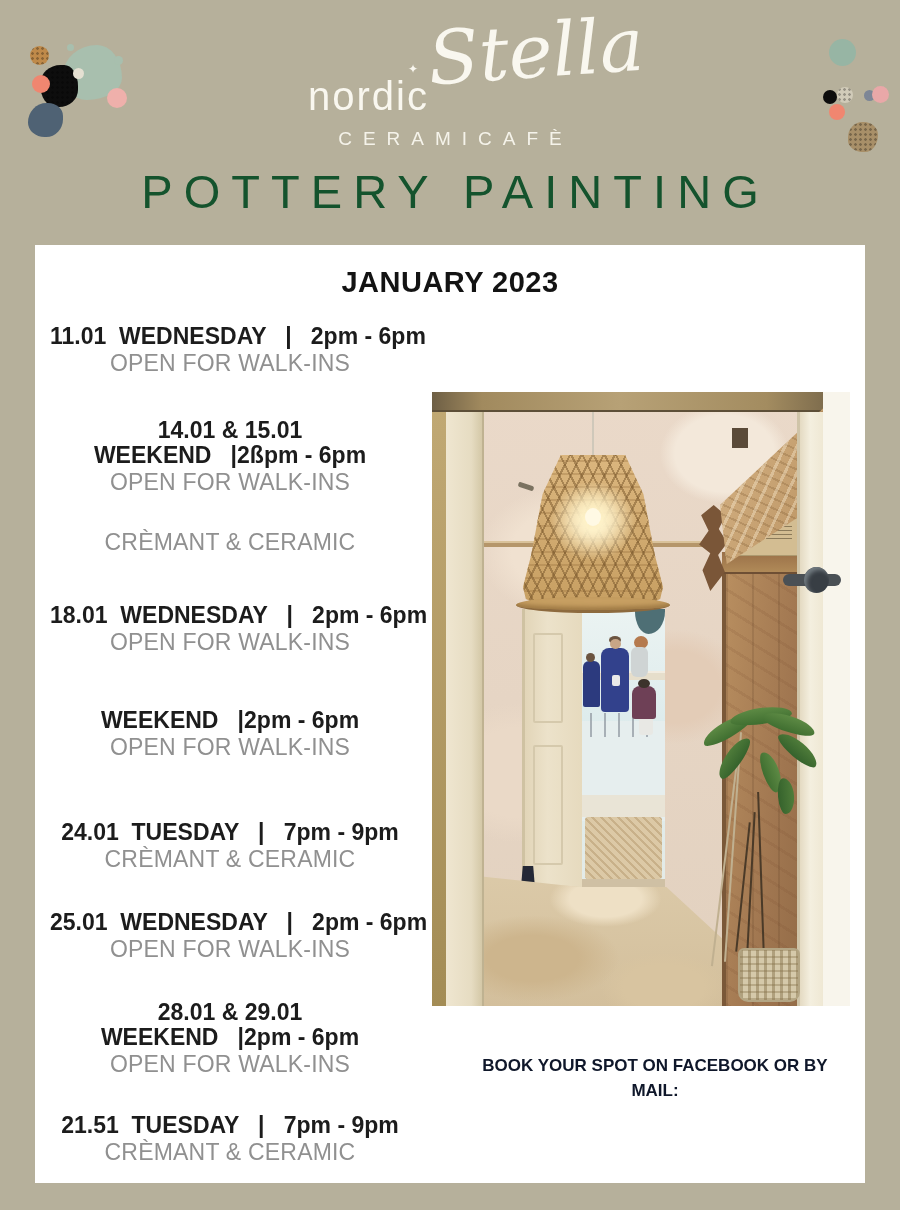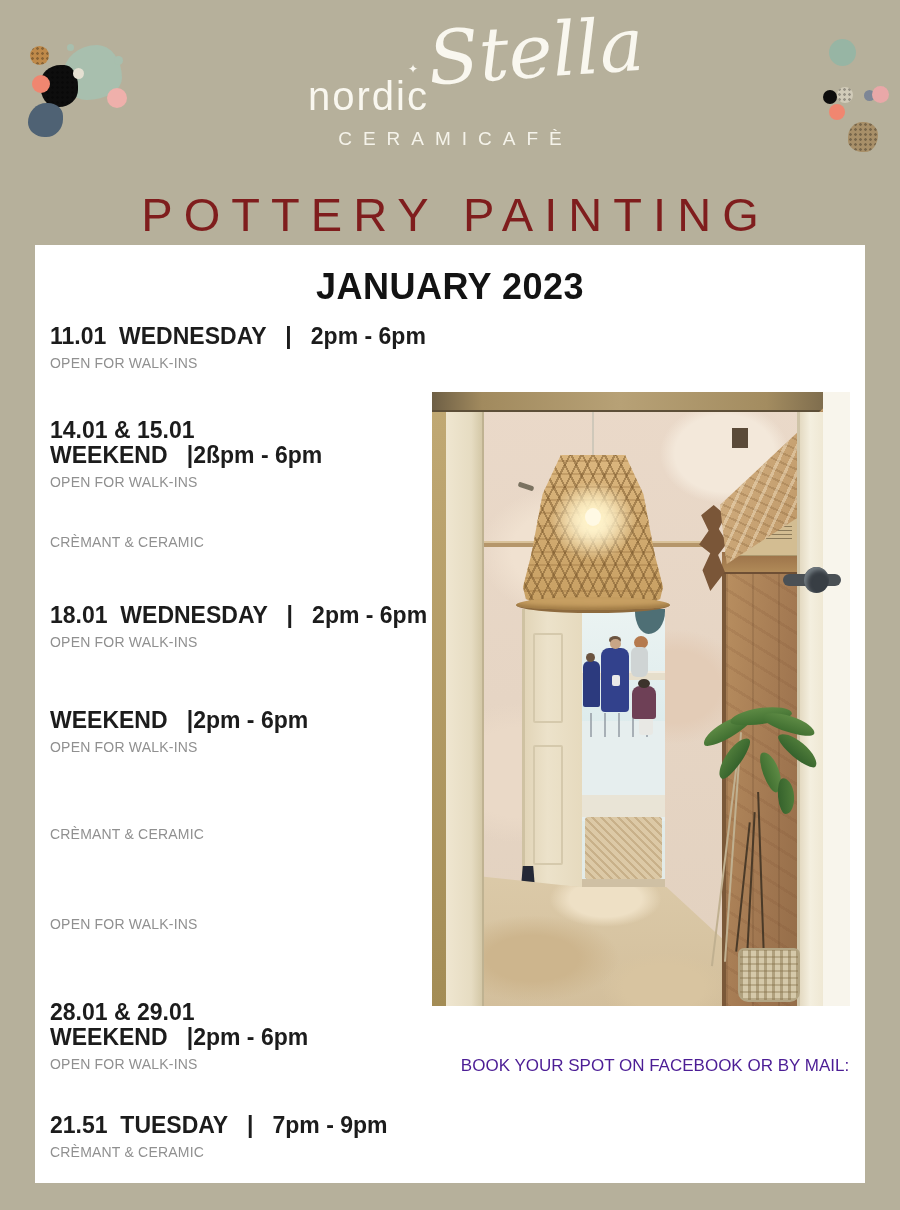--- a/index.html
+++ b/index.html
@@ -20,43 +20,43 @@
     font-family:"DejaVu Serif", serif; font-style:italic; font-weight:400;
     font-size:74px; color:#f9f7ef; transform:rotate(-4deg);
   }
   .logo-sub {
     position:absolute; left:0; top:104px; width:100%; text-align:center;
     font-size:19px; font-weight:400; letter-spacing:11px; padding-left:11px; color:#f5f3ea;
   }
   .poster-title {
     position:absolute; left:0; top:164px; width:900px; text-align:center;
     font-size:47px; font-weight:400; letter-spacing:0.235em; padding-left:0.235em;
-    color:#7f1d1d; white-space:nowrap;margin-top:23px;
+    color:#14532d; white-space:nowrap;
   }
   
   .dot { position:absolute; border-radius:50%; }
   .halftone { background-image:radial-gradient(rgba(0,0,0,.28) 1px, transparent 1.6px); background-size:5px 5px; }
   .blob { position:absolute; }
   
   .panel { position:absolute; left:35px; top:245px; width:830px; height:938px; background:#ffffff; }
   .month-title {
     position:absolute; left:35px; top:266px; width:830px; text-align:center;
-    font-size:36px; font-weight:700; color:#131313; letter-spacing:0.5px;
-  }
-  
-  .entry { position:absolute; left:50px; width:360px; text-align:left; }
+    font-size:29px; font-weight:700; color:#131313; letter-spacing:0.5px;
+  }
+  
+  .entry { position:absolute; left:50px; width:360px; text-align:center; }
   .entry-main {
     font-size:23px; font-weight:700; color:#1c1c1c; line-height:25px; white-space:pre;
   }
   .entry-sub {
-    font-size:14px; font-weight:400; color:#909090; line-height:22px; margin-top:3px; letter-spacing:0.2px;
+    font-size:23px; font-weight:400; color:#909090; line-height:22px; margin-top:3px; letter-spacing:0.2px;
   }
   
   .booking { position:absolute; left:460px; top:1053px; width:390px; text-align:center; }
-  .booking div { font-size:17px; font-weight:400; color:#4c1d95; line-height:25px; }
+  .booking div { font-size:17px; font-weight:700; color:#0f172a; line-height:25px; }
   
   .photo { position:absolute; left:432px; top:392px; width:418px; height:614px; overflow:hidden; background:#e7d7c7; }
   .photo * { position:absolute; }
   .ph-wall { inset:0;
     background:
       radial-gradient(90px 70px at 70% 10%, #f3e8da 0 55%, transparent 72%),
       radial-gradient(120px 90px at 32% 26%, #f0e1d0 0 45%, transparent 72%),
       radial-gradient(100px 80px at 58% 48%, #e3ccb7 0 45%, transparent 72%),
       radial-gradient(140px 100px at 22% 62%, #ead9c7 0 45%, transparent 70%),
       linear-gradient(#ead9c9, #e2d1bf);
@@ -210,23 +210,25 @@
   </div>
   <div class="entry" style="top:603px">
     <div class="entry-main">18.01  WEDNESDAY   |   2pm - 6pm</div>
     <div class="entry-sub">OPEN FOR WALK-INS</div>
   </div>
   <div class="entry" style="top:708px">
     <div class="entry-main">WEEKEND   |2pm - 6pm</div>
     <div class="entry-sub">OPEN FOR WALK-INS</div>
   </div>
   <div class="entry" style="top:820px">
+    <div class="entry-main">24.01  TUESDAY   |   7pm - 9pm</div>
     <div class="entry-sub">CRÈMANT &amp; CERAMIC</div>
   </div>
   <div class="entry" style="top:910px">
+    <div class="entry-main">25.01  WEDNESDAY   |   2pm - 6pm</div>
     <div class="entry-sub">OPEN FOR WALK-INS</div>
   </div>
   <div class="entry" style="top:1000px">
     <div class="entry-main">28.01 &amp; 29.01</div>
     <div class="entry-main">WEEKEND   |2pm - 6pm</div>
     <div class="entry-sub">OPEN FOR WALK-INS</div>
   </div>
   <div class="entry" style="top:1113px">
     <div class="entry-main">21.51  TUESDAY   |   7pm - 9pm</div>
     <div class="entry-sub">CRÈMANT &amp; CERAMIC</div>

